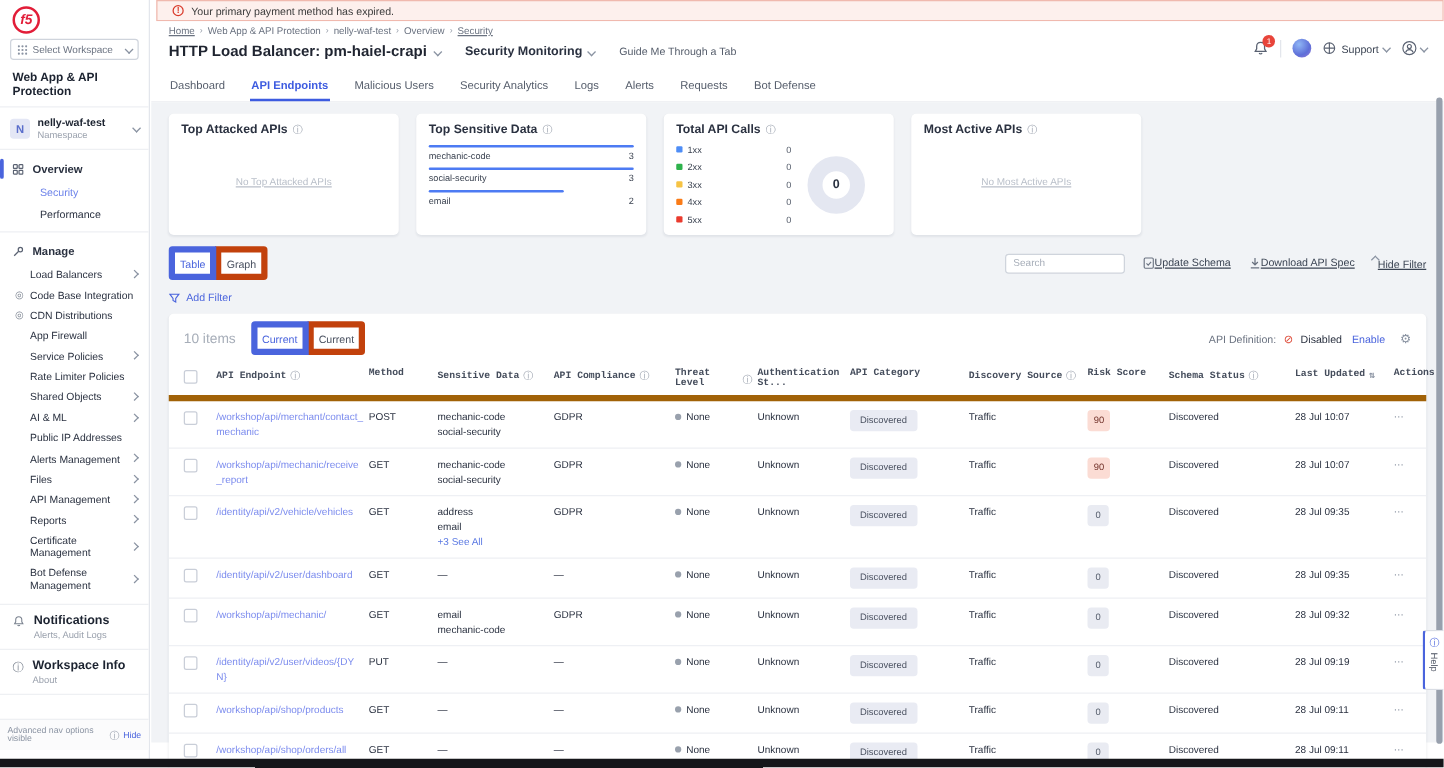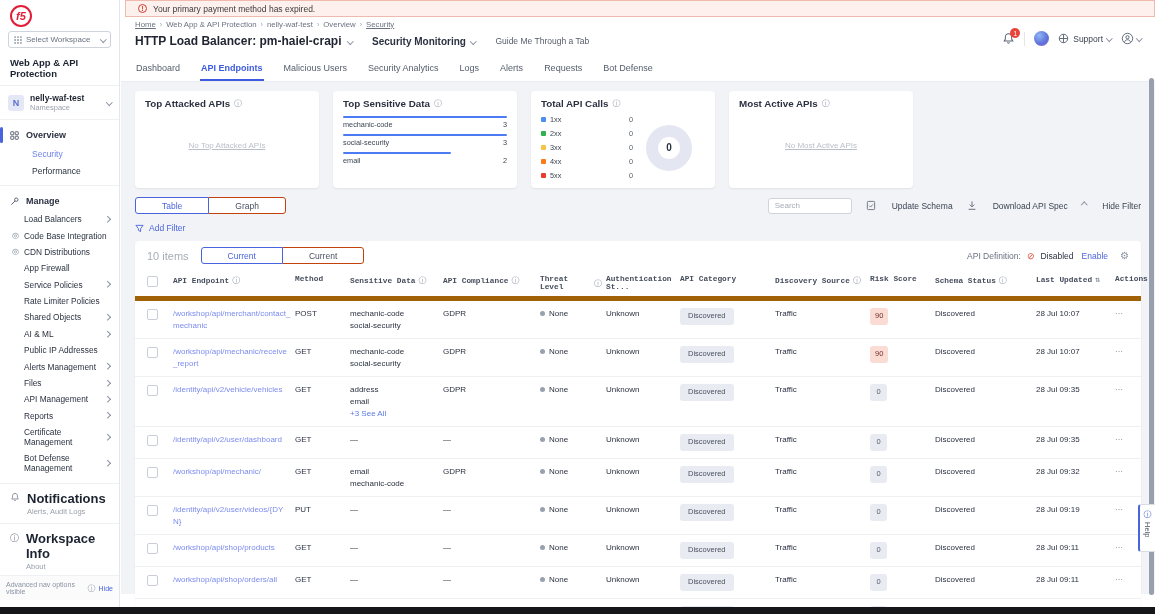--- a/index.html
+++ b/index.html
@@ -26,21 +26,21 @@
   .sb-sub{ padding:3.5px 10px 3.5px 32px; color:#2a3140; font-size:8.5px; cursor:pointer;}
   .sb-sub.active{ color:#6d83ea; }
   .sb-item{ display:flex; align-items:center; padding:3.2px 10px 3.2px 24px; color:#2a3140; font-size:8.3px; cursor:pointer;}
   .sb-item .ic{ margin-left:-12px; margin-right:4px; color:#7a828f; font-size:8px; width:8px;}
   .sb-item .sp{ flex:1;}
   .chev{ display:inline-block; width:4.5px; height:4.5px; border-right:1.1px solid currentColor; border-bottom:1.1px solid currentColor; transform:rotate(45deg); color:#8a93a2;}
   .chev.r{ transform:rotate(-45deg);}
   .chev.u{ transform:rotate(-135deg);}
   .sb-foot{ display:flex; gap:7px; padding:7px 10px; border-bottom:1px solid #eef0f3; cursor:pointer;}
   .sb-foot .ic{ color:#7a828f; font-size:9px; margin-top:1px;}
-  .sb-foot .t1{ font-weight:bold; font-size:13px; color:#1c2330;}
+  .sb-foot .t1{ font-weight:bold; font-size:10px; color:#1c2330;}
   .sb-foot .t2{ font-size:7.5px; color:#9aa1ad; margin-top:1px;}
   .adv-nav{ position:absolute; bottom:7px; left:0; width:119px; border-top:1px solid #eef0f3; padding:5px 6px; font-size:7px; color:#8a93a2; display:flex; gap:3px; align-items:center; background:#fbfbfc;}
   .adv-nav .hide{ color:var(--blue); cursor:pointer;}
 
   
   .main{ position:absolute; left:121px; top:0; width:1034px; height:607px; }
   .banner{ height:17px; background:#fdf0ed; border:1px solid #f0b9ae; display:flex; align-items:center; gap:6px; padding:0 12px; font-size:8.5px; color:#3b3b3b; margin-left:4px;}
   .banner .warn{ width:9px; height:9px; border:1.2px solid #d93a2b; border-radius:50%; color:#d93a2b; font-size:7px; font-weight:bold; display:flex; align-items:center; justify-content:center; line-height:1;}
   .header{ background:#fff; padding:3px 14px 0 14px; }
   .breadcrumb{ display:flex; gap:4px; font-size:7.8px; color:#6a7280; align-items:center;}
@@ -79,28 +79,28 @@
   .legend{ width:92px; display:flex; flex-direction:column; justify-content:space-between; padding:1px 0;}
   .leg-row{ display:flex; align-items:center; font-size:7.3px; color:#3c4452;}
   .leg-sw{ width:5px; height:5px; margin-right:4px; border-radius:1px;}
   .leg-val{ margin-left:auto; color:#555d6b;}
   .donut-wrap{ flex:1; display:flex; align-items:center; justify-content:center;}
   .donut{ width:46px; height:46px; border:12px solid #e4e7f1; border-radius:50%; display:flex; align-items:center; justify-content:center; font-size:10px; font-weight:bold; color:#2a3140;}
 
   
   .toolbar{ display:flex; align-items:center; margin-top:9px;}
   .seg{ display:flex;}
-  .seg-btn{ height:17px; padding:0 26px; font-size:8.5px; background:#fff; border:1px solid #c2410c; color:#4a5160; display:flex; align-items:center; cursor:pointer;}
+  .seg-btn{ height:27px; padding:0 4px; font-size:8.5px; background:#fff; border:5px solid #c2410c; color:#4a5160; display:flex; align-items:center; cursor:pointer;}
   .seg-btn:first-child{ border-radius:3px 0 0 3px;}
   .seg-btn:last-child{ border-radius:0 3px 3px 0; margin-left:-1px;}
   .seg-btn.active{ border-color:var(--blue); color:var(--blue); z-index:1; background:#fff;}
   .tb-right{ margin-left:auto; display:flex; align-items:center; gap:14px;}
-  .search{ width:84px; height:16px; border:1px solid #cfd4dc; border-radius:3px; font-size:8px; padding:0 6px; color:#2a3140; font-family:"Liberation Sans",sans-serif;}
+  .search{ width:96px; height:16px; border:1px solid #cfd4dc; border-radius:3px; font-size:8px; padding:0 6px; color:#2a3140; font-family:"Liberation Sans",sans-serif;}
   .search::placeholder{ color:#a6adb8;}
-  .tb-btn{ display:flex; align-items:center; gap:16px; font-size:8.5px; color:#3b4453; cursor:pointer;}
+  .tb-btn{ display:flex; align-items:flex-start; gap:0; font-size:8.5px; color:#3b4453; cursor:pointer;text-decoration:underline;}
   .tb-btn svg{ color:#6a7280;}
   .add-filter{ margin-top:8px; display:flex; align-items:center; gap:5px; font-size:8.5px; color:var(--blue); cursor:pointer; height:12px;}
 
   
   .tablecard{ margin-top:7px; background:#fff; border-radius:4px; box-shadow:0 1px 2px rgba(20,30,60,.07); padding-bottom:2px;}
   .table-top{ display:flex; align-items:center; gap:12px; padding:6px 12px;}
   .items-count{ font-size:11px; color:#a6adb8;}
   .apidef{ margin-left:auto; display:flex; align-items:center; gap:6px; font-size:8.5px;}
   .apidef .lab{ color:#6a7280;}
   .apidef .dis-ic{ color:#dd4b39; font-size:9px;}

